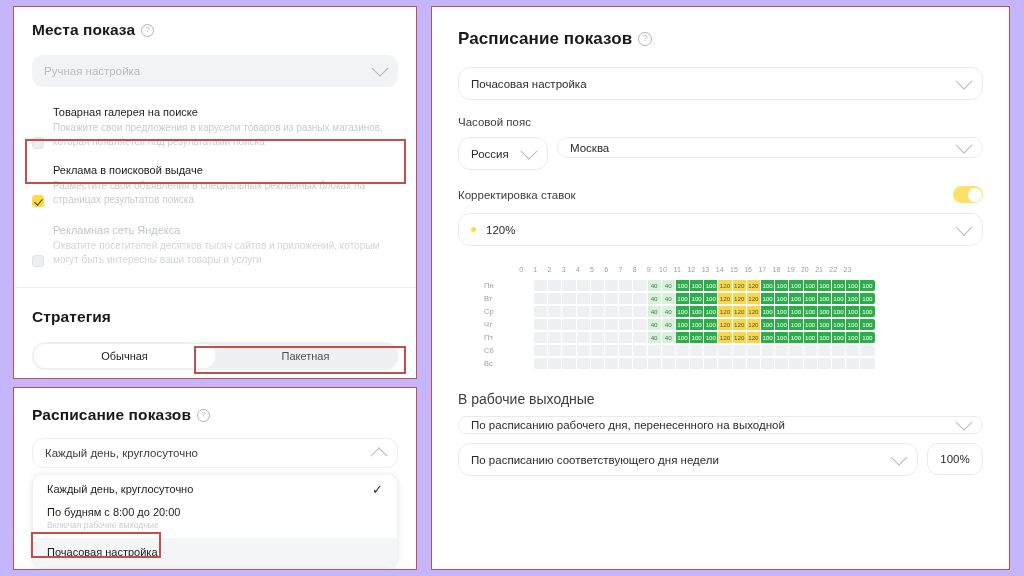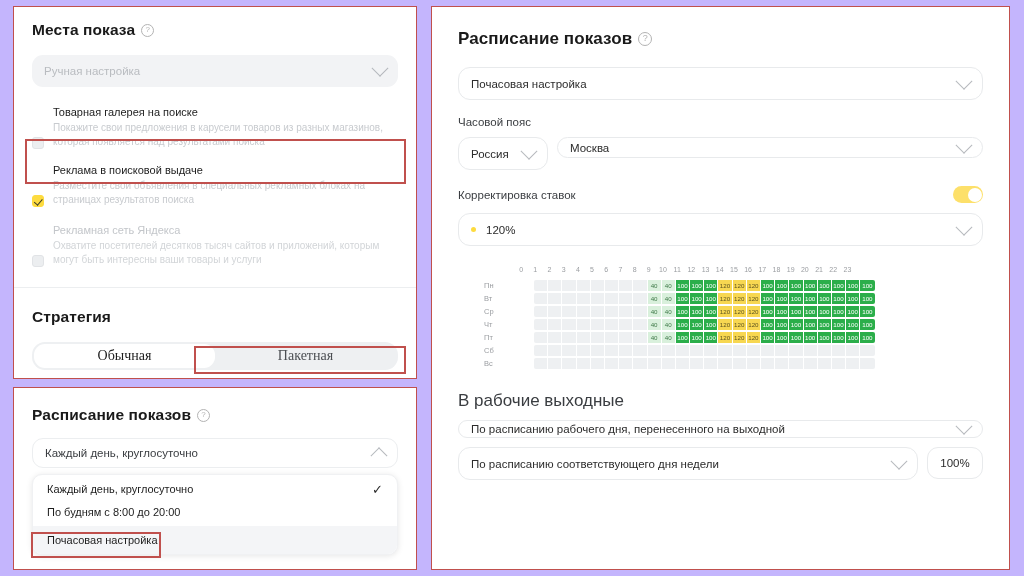--- a/index.html
+++ b/index.html
@@ -95,21 +95,21 @@
 
   .hr { height: 1px; background: #eceef0; }
 
   
   .seg {
     display: flex; background: #eef0f2; border-radius: 13px; padding: 2px;
     height: 28px; box-sizing: border-box;
   }
   .seg > div {
     flex: 1; display: flex; align-items: center; justify-content: center;
-    font-size: 14px; color: #4b4e52; border-radius: 11px; font-family: Liberation Serif, serif;
+    font-size: 11px; color: #4b4e52; border-radius: 11px;
   }
   .seg > div.active { background: #ffffff; color: #1c1c1c; }
 
   
   .hl {
     position: absolute; border: 2px solid #c0504d; box-sizing: border-box;
     pointer-events: none;
   }
 
   
@@ -252,20 +252,21 @@
     </div>
 
     <div class="popup" style="margin:6px 18px 0 18px;">
       <div class="popup-item">
         <span class="txt">Каждый день, круглосуточно</span>
         <span class="tick">✓</span>
       </div>
       <div class="popup-item" style="padding-top:2px;">
         <span class="txt">
           <span>По будням с 8:00 до 20:00</span>
+          <span class="sub" style="display:block;">Включая рабочие выходные</span>
         </span>
       </div>
       <div class="popup-item sel">
         <span class="txt">Почасовая настройка</span>
       </div>
     </div>
   </div>
 
   <div class="hl" style="left:31px; top:532px; width:130px; height:26px;"></div>
 
@@ -534,21 +535,21 @@
                 <div class="cell"></div>
                 <div class="cell"></div>
                 <div class="cell"></div>
                 <div class="cell"></div>
                 <div class="cell"></div>
               </div>
             </div>
           </div>
       </div>
 
-      <div style="margin-top:22px;font-size:17px;color:#3a3d41;">В рабочие выходные</div>
+      <div style="margin-top:22px;font-size:14px;color:#3a3d41;">В рабочие выходные</div>
       <div class="field white" style="margin-top:9px;height:18px;border-radius:12px;">
         <span class="val">По расписанию рабочего дня, перенесенного на выходной</span>
         <span class="chev"></span>
       </div>
 
       <div style="display:flex;gap:9px;margin-top:9px;">
         <div class="field white" style="flex:1;height:33px;border-radius:12px;">
           <span class="val">По расписанию соответствующего дня недели</span>
           <span class="chev"></span>
         </div>

